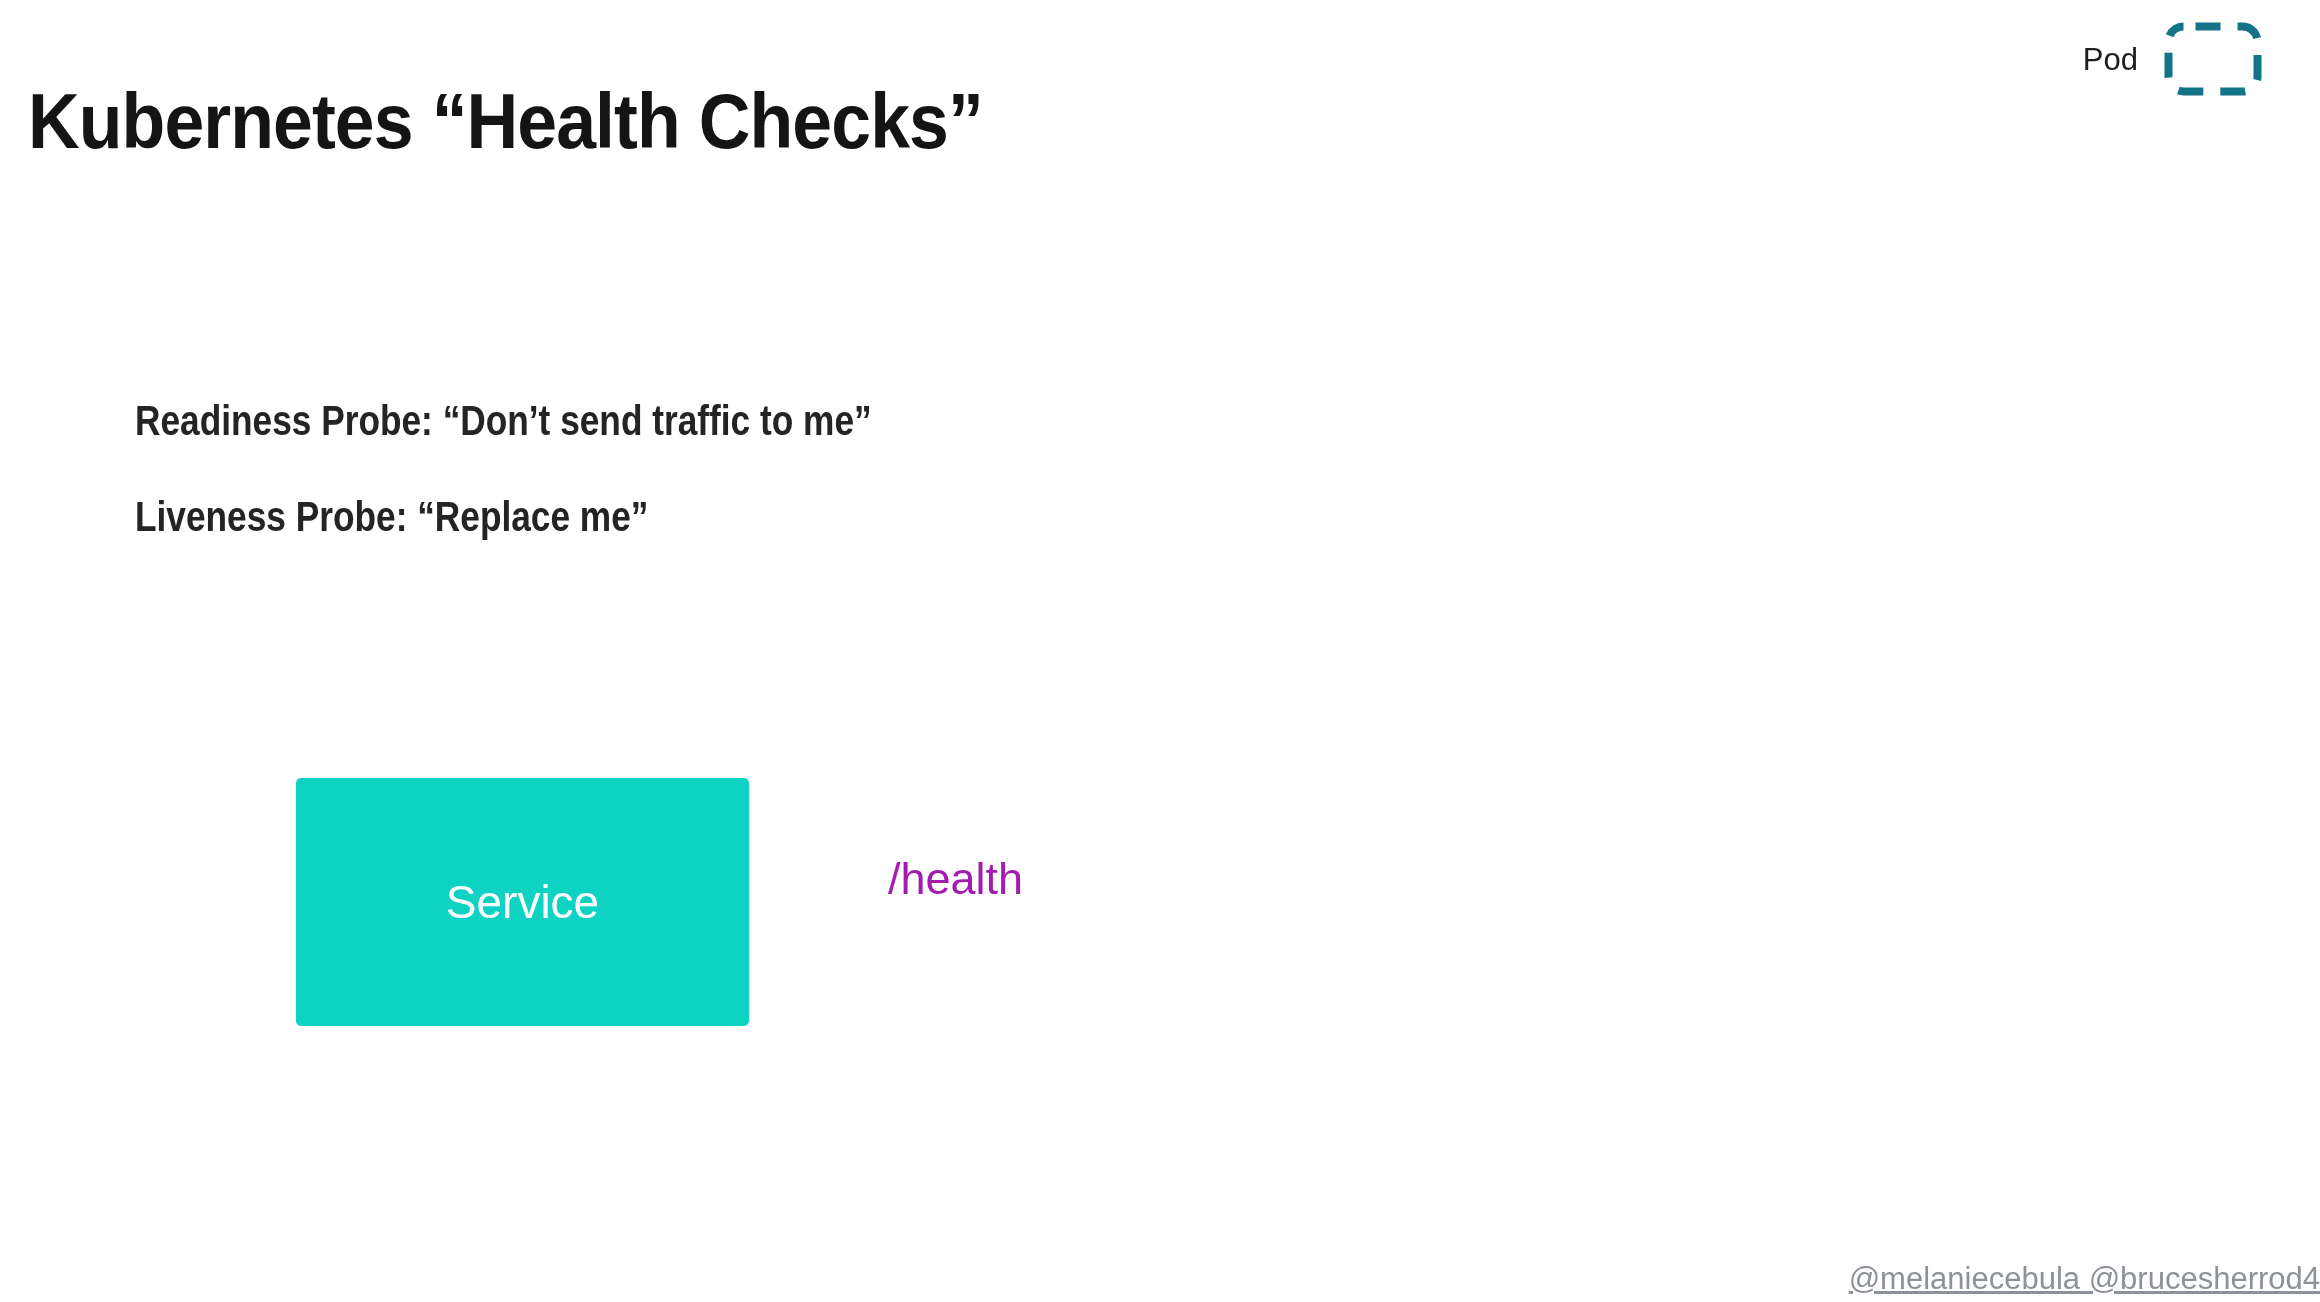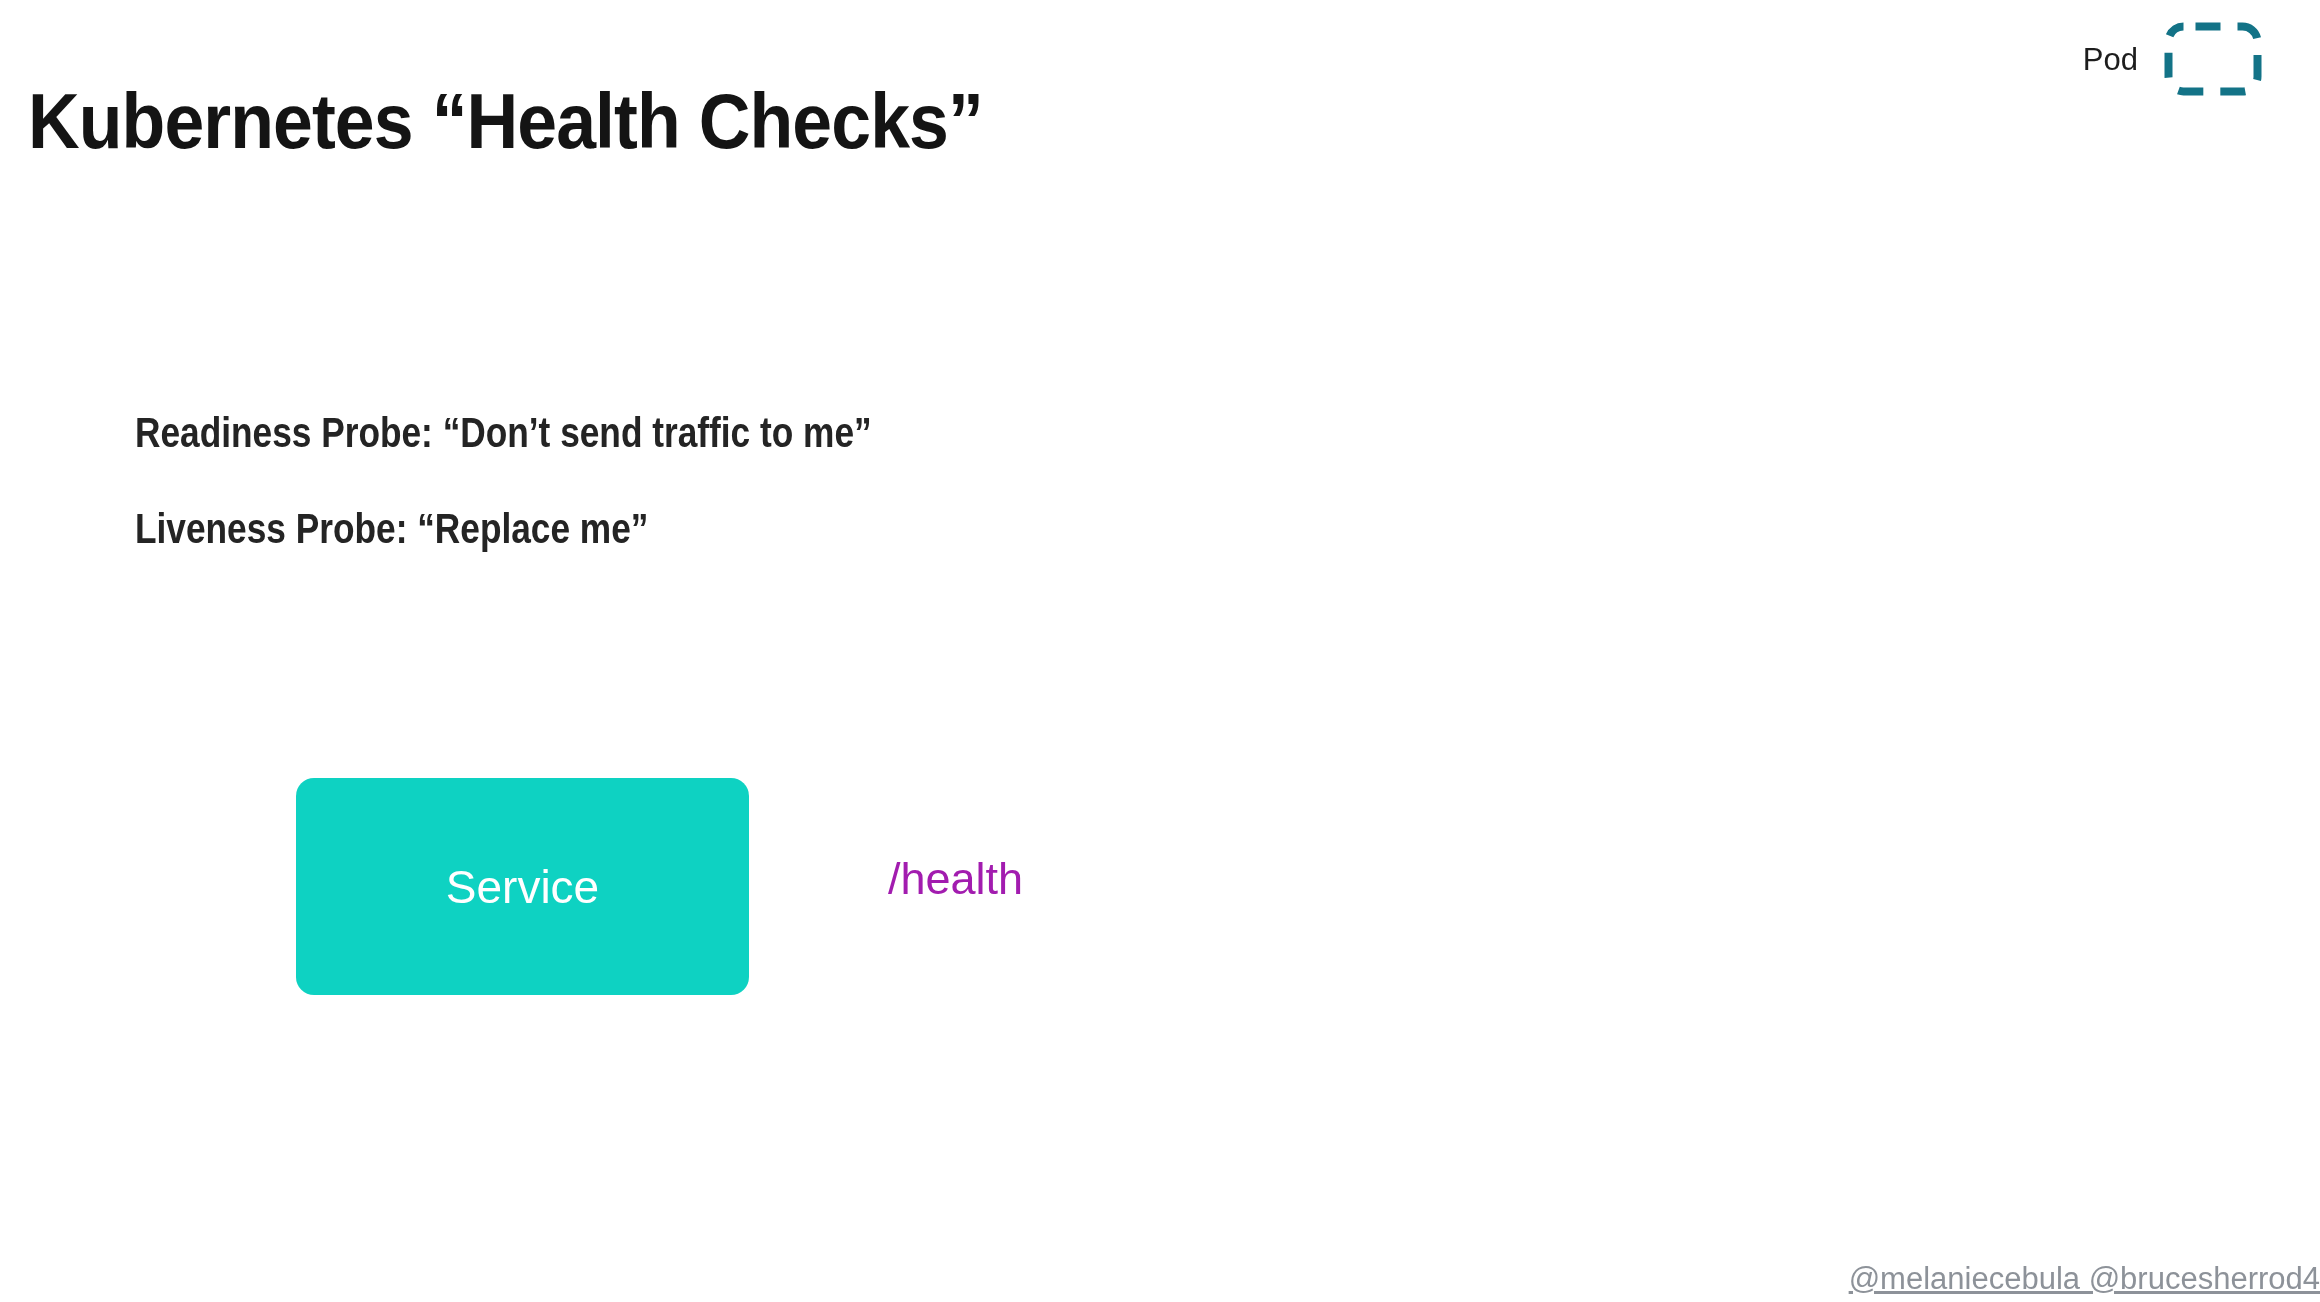--- a/index.html
+++ b/index.html
@@ -65,42 +65,42 @@
   }
   .container-icon{
     width:97px;
     height:66px;
     background:var(--teal);
     border-radius:16px;
   }
   .bullets{
     position:absolute;
     left:135px;
-    top:411px;
+    top:399px;
   }
   .bullet{
     font-size:43px;
     font-weight:bold;
     color:var(--body-text);
     line-height:1;
     white-space:nowrap;
     transform:scaleX(0.82);
     transform-origin:left center;
   }
   .bullet + .bullet{
     margin-top:53px;
   }
   .service-box{
     position:absolute;
     left:296px;
     top:778px;
     width:453px;
-    height:217px;
+    height:248px;
     background:var(--teal);
-    border-radius:18px;
+    border-radius:5px;
     display:flex;
     align-items:center;
     justify-content:center;
   }
   .service-label{
     color:var(--service-text);
     font-size:46px;
     line-height:1;
   }
   .endpoint{

